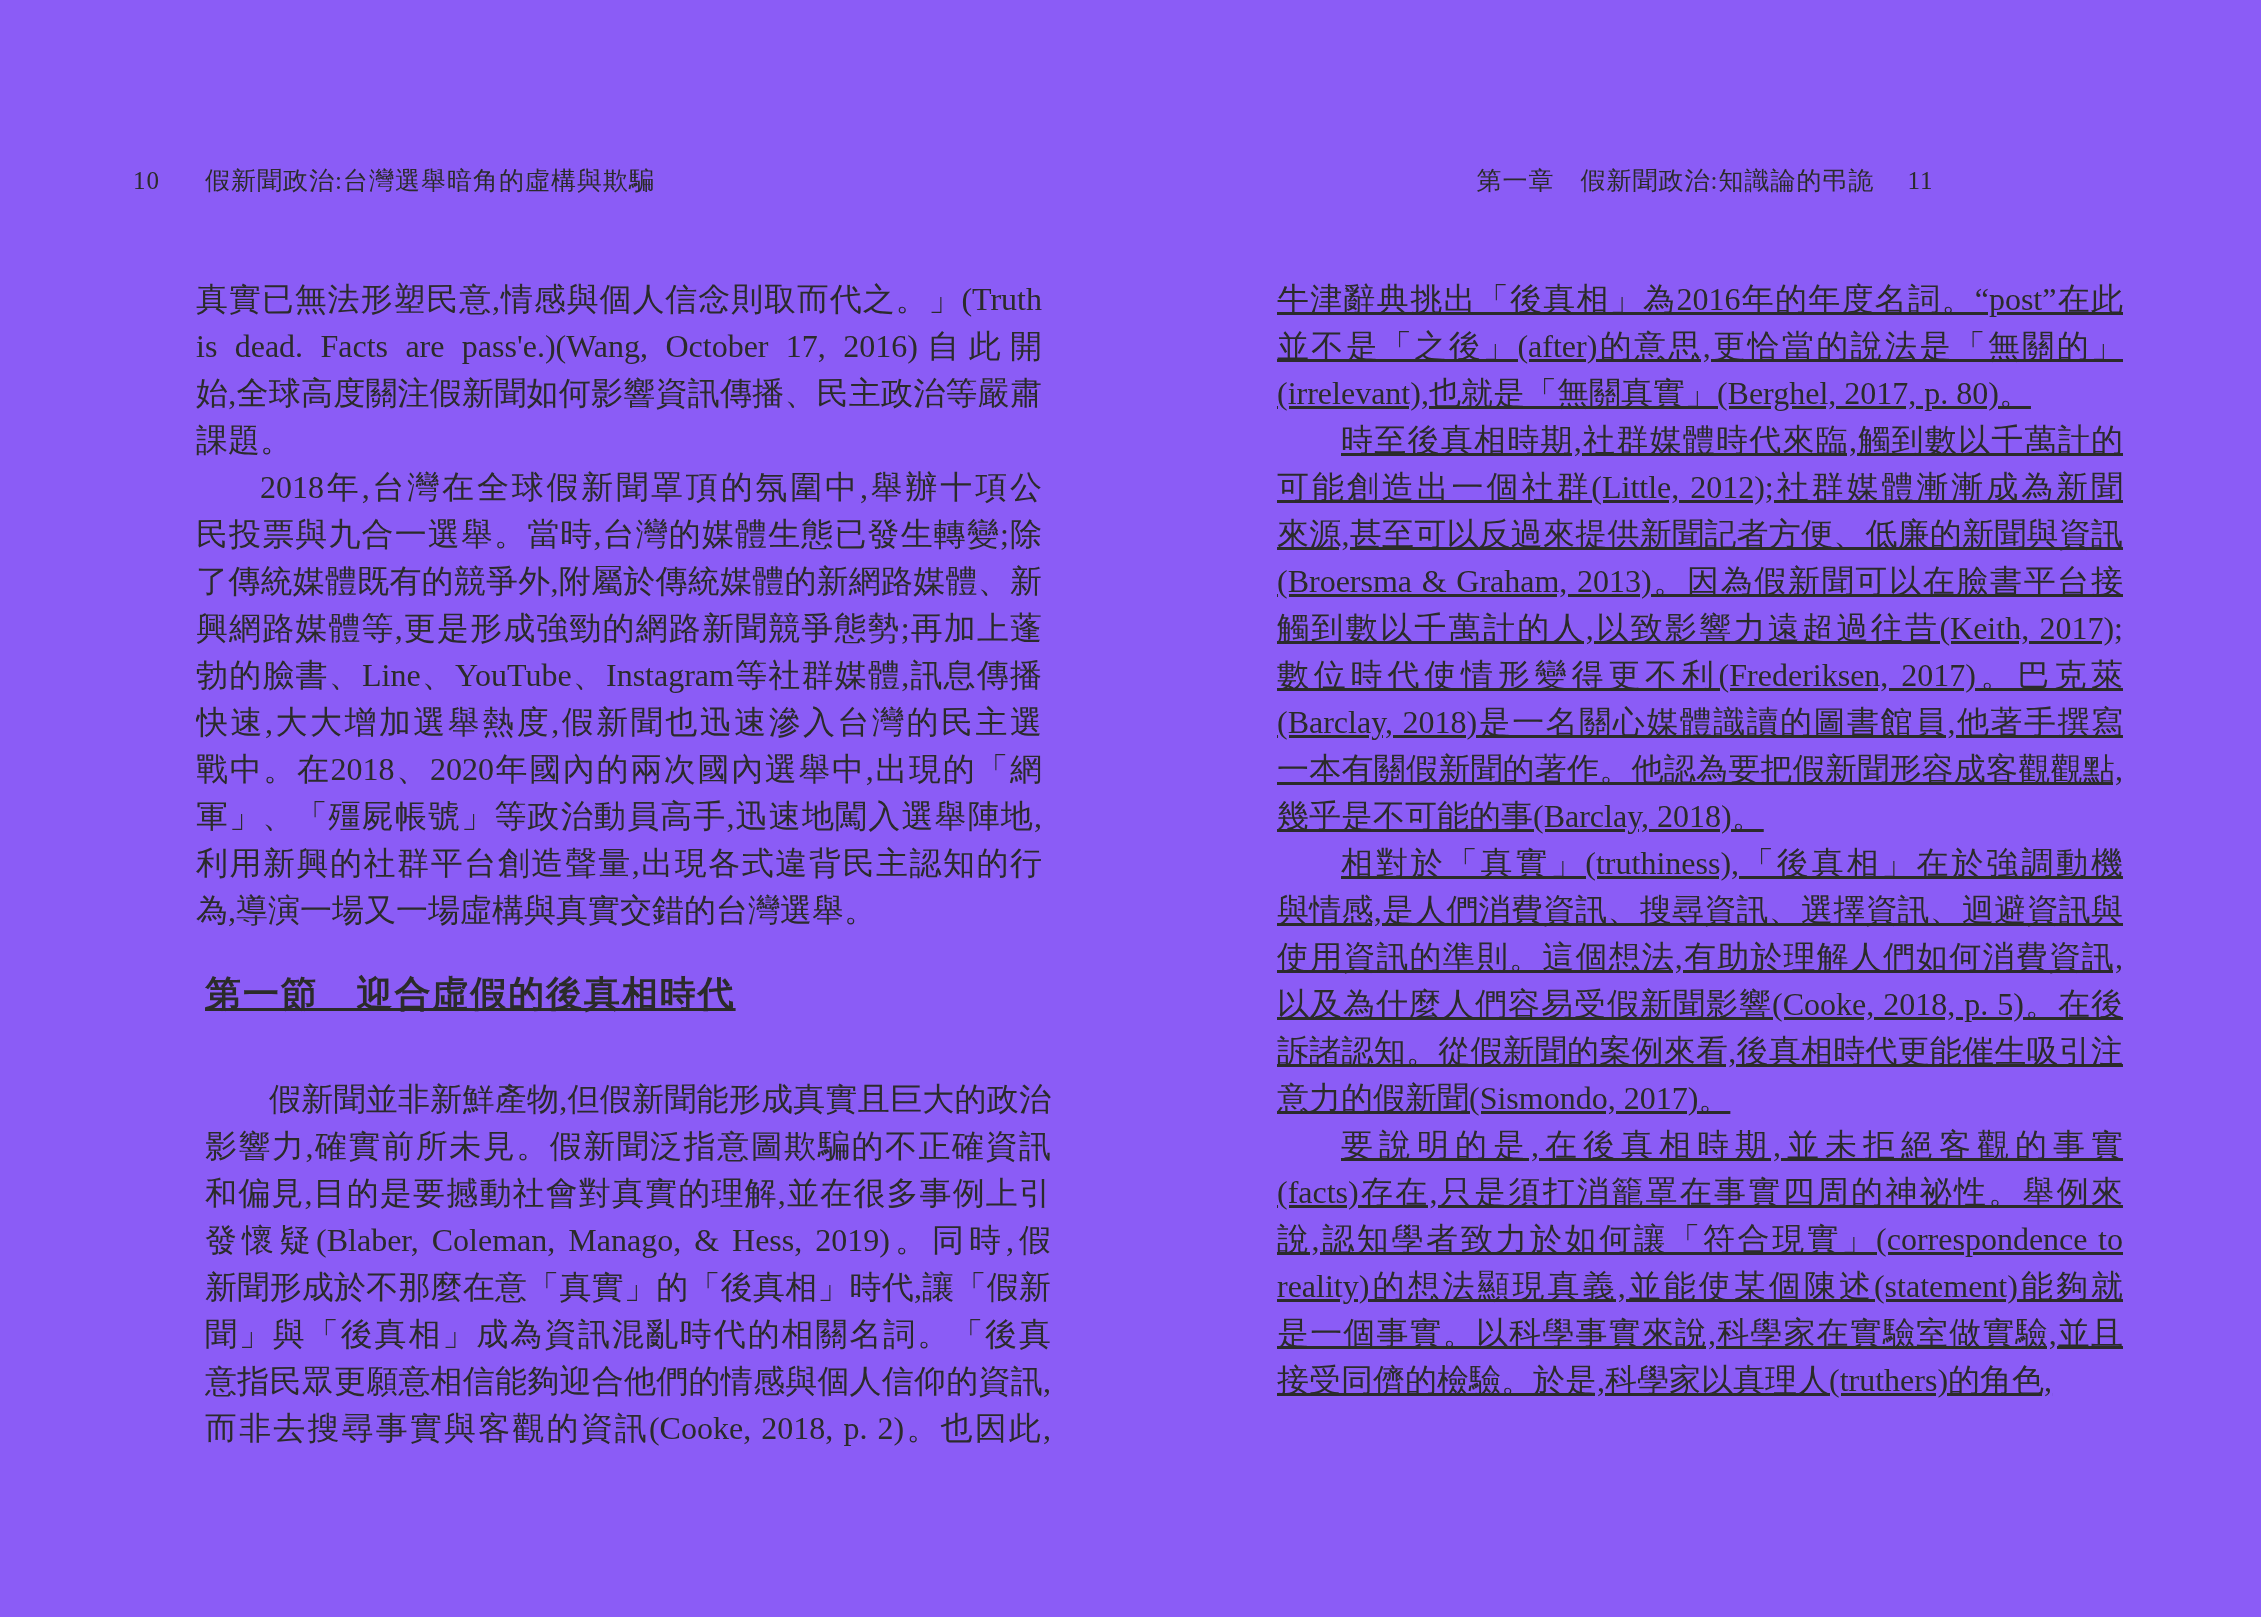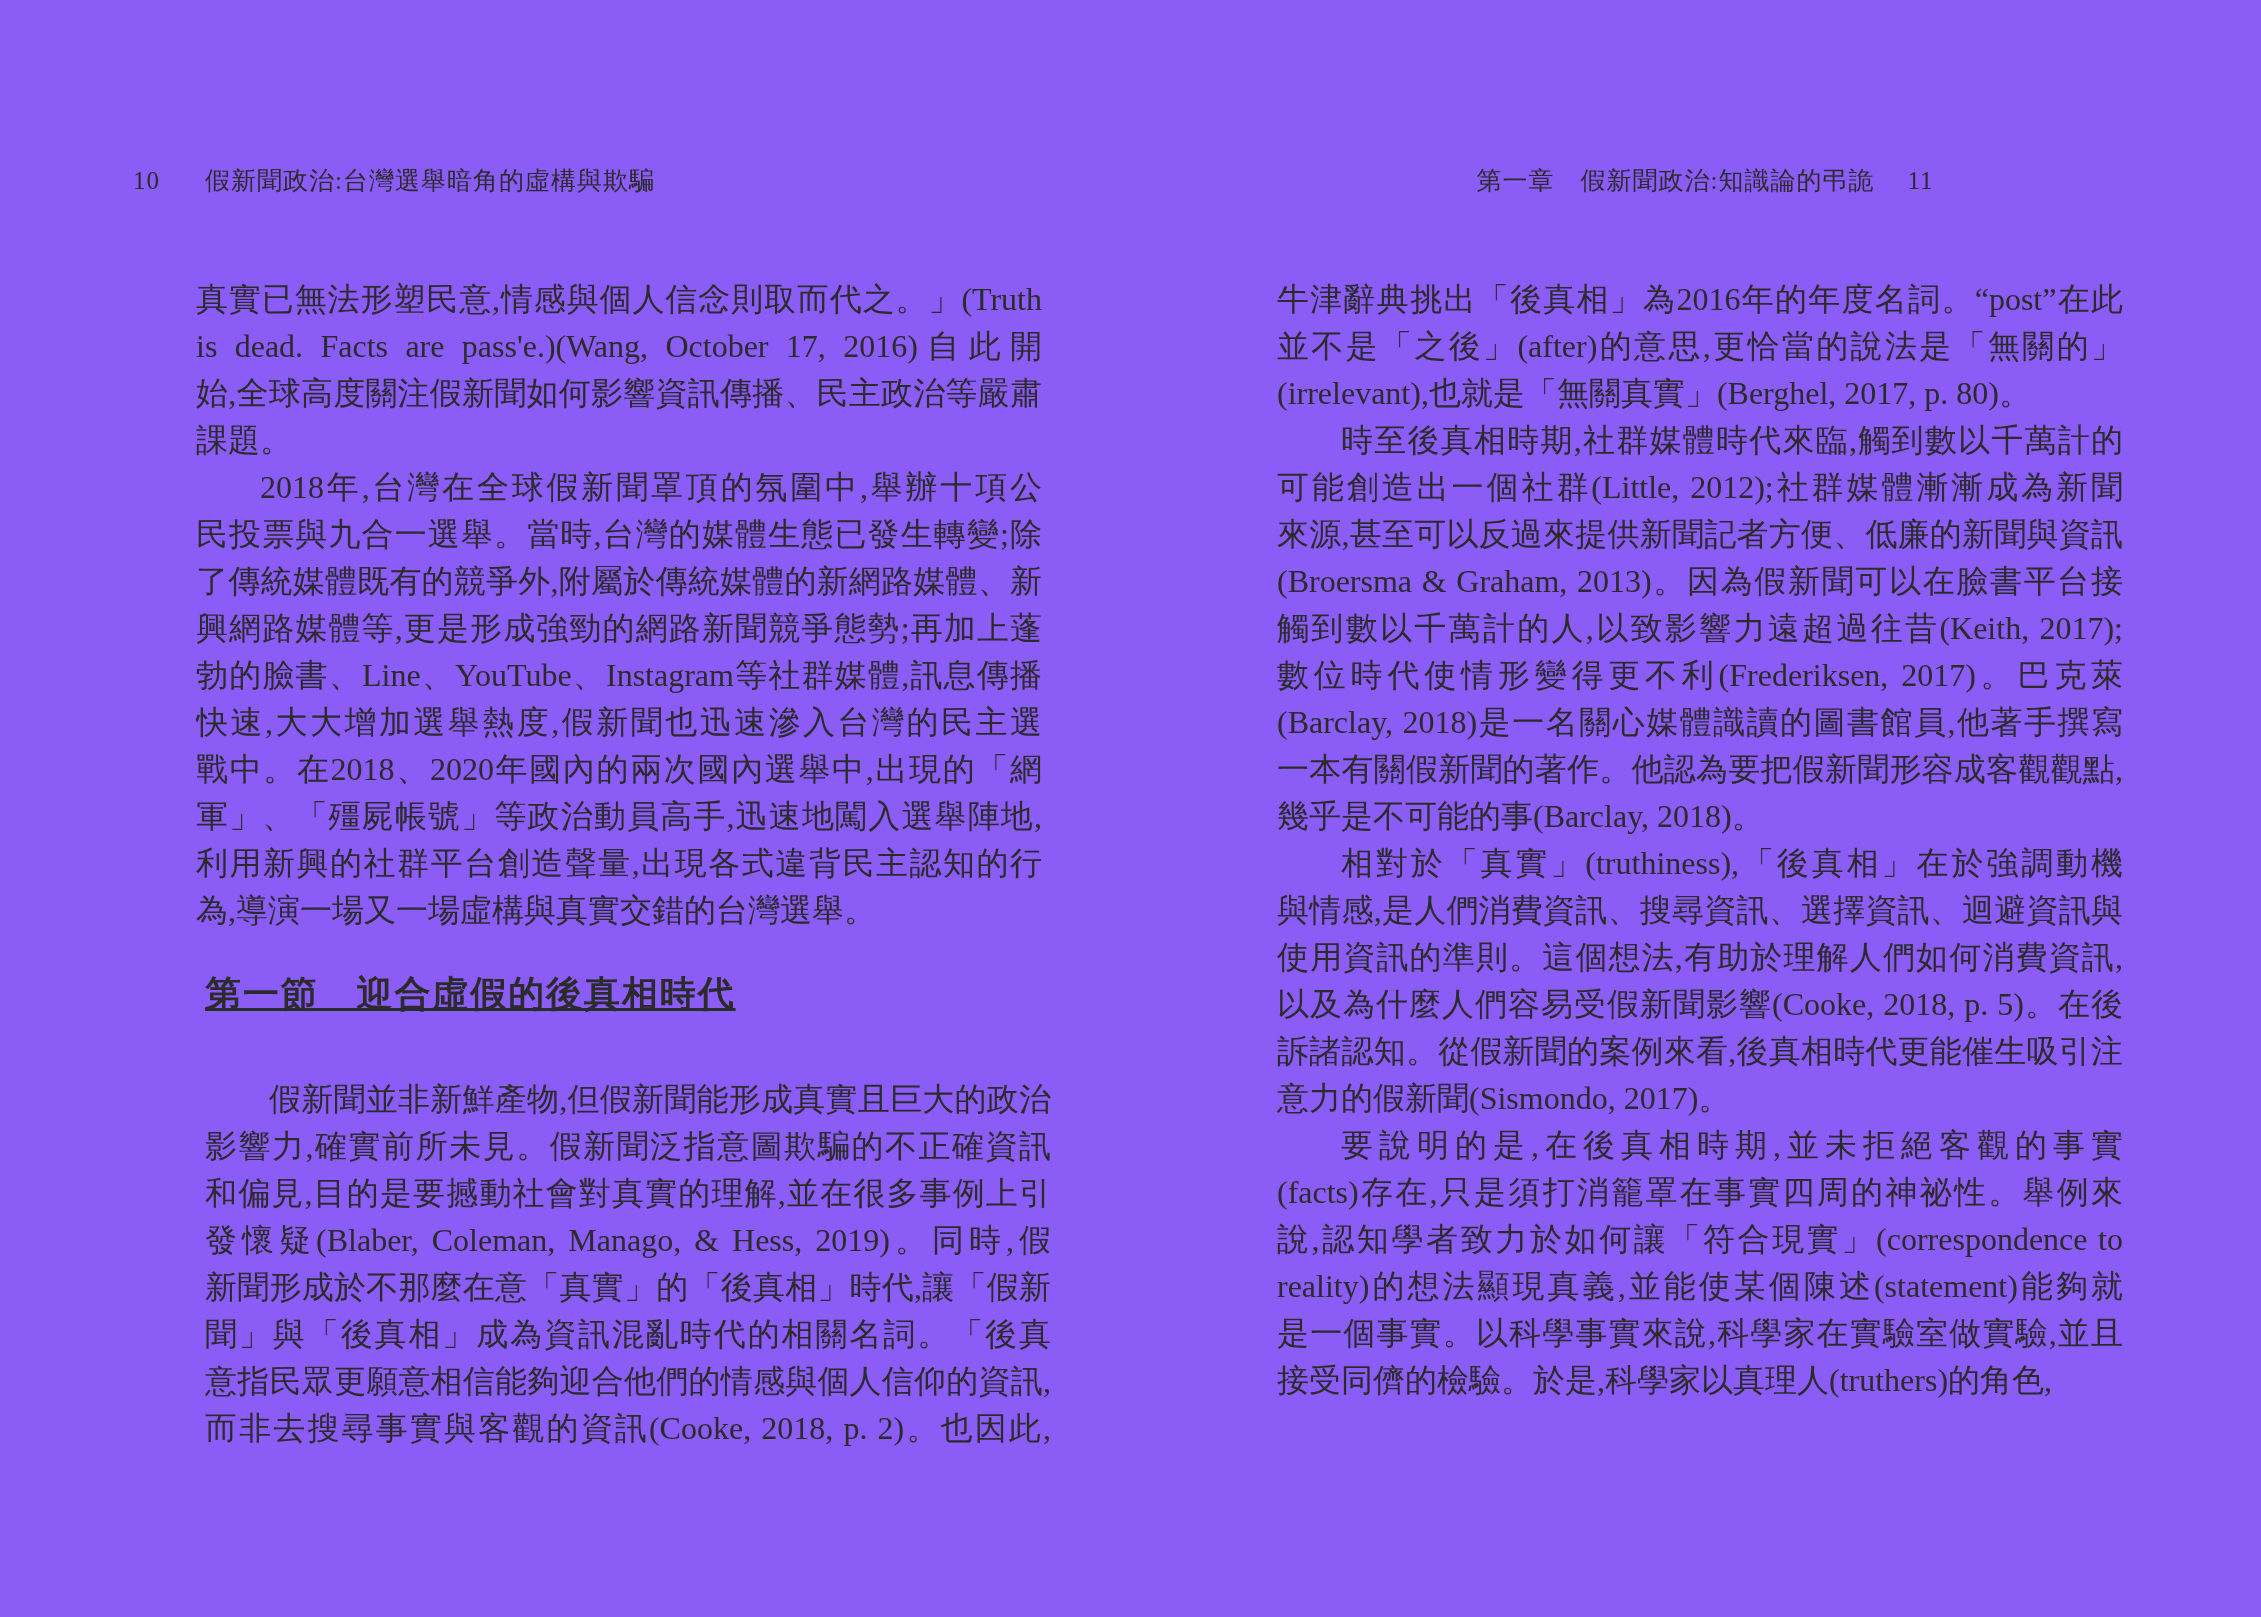--- a/index.html
+++ b/index.html
@@ -26,21 +26,21 @@
     display:flex;justify-content:center;align-items:baseline;gap:33px;
   }
   .text-col{position:absolute;width:846px;}
   #left-block-a{left:196px;top:276px;}
   #left-section-heading{
     position:absolute;left:205px;top:970px;width:846px;
     font-size:36px;font-weight:bold;line-height:49px;
     letter-spacing:1.9px;white-space:nowrap;text-decoration:underline;
   }
   #left-block-b{left:205px;top:1076px;}
-  #right-block{left:1277px;top:276px;}
+  #right-block{left:1277px;top:276px;text-decoration:underline;}
   .line{
     font-size:32px;line-height:47px;height:47px;
     overflow:hidden;
   }
   .line.indent{text-indent:2em;}
   .line.justify{text-align:justify;text-align-last:justify;}
 </style>
 </head>
 <body>
 

